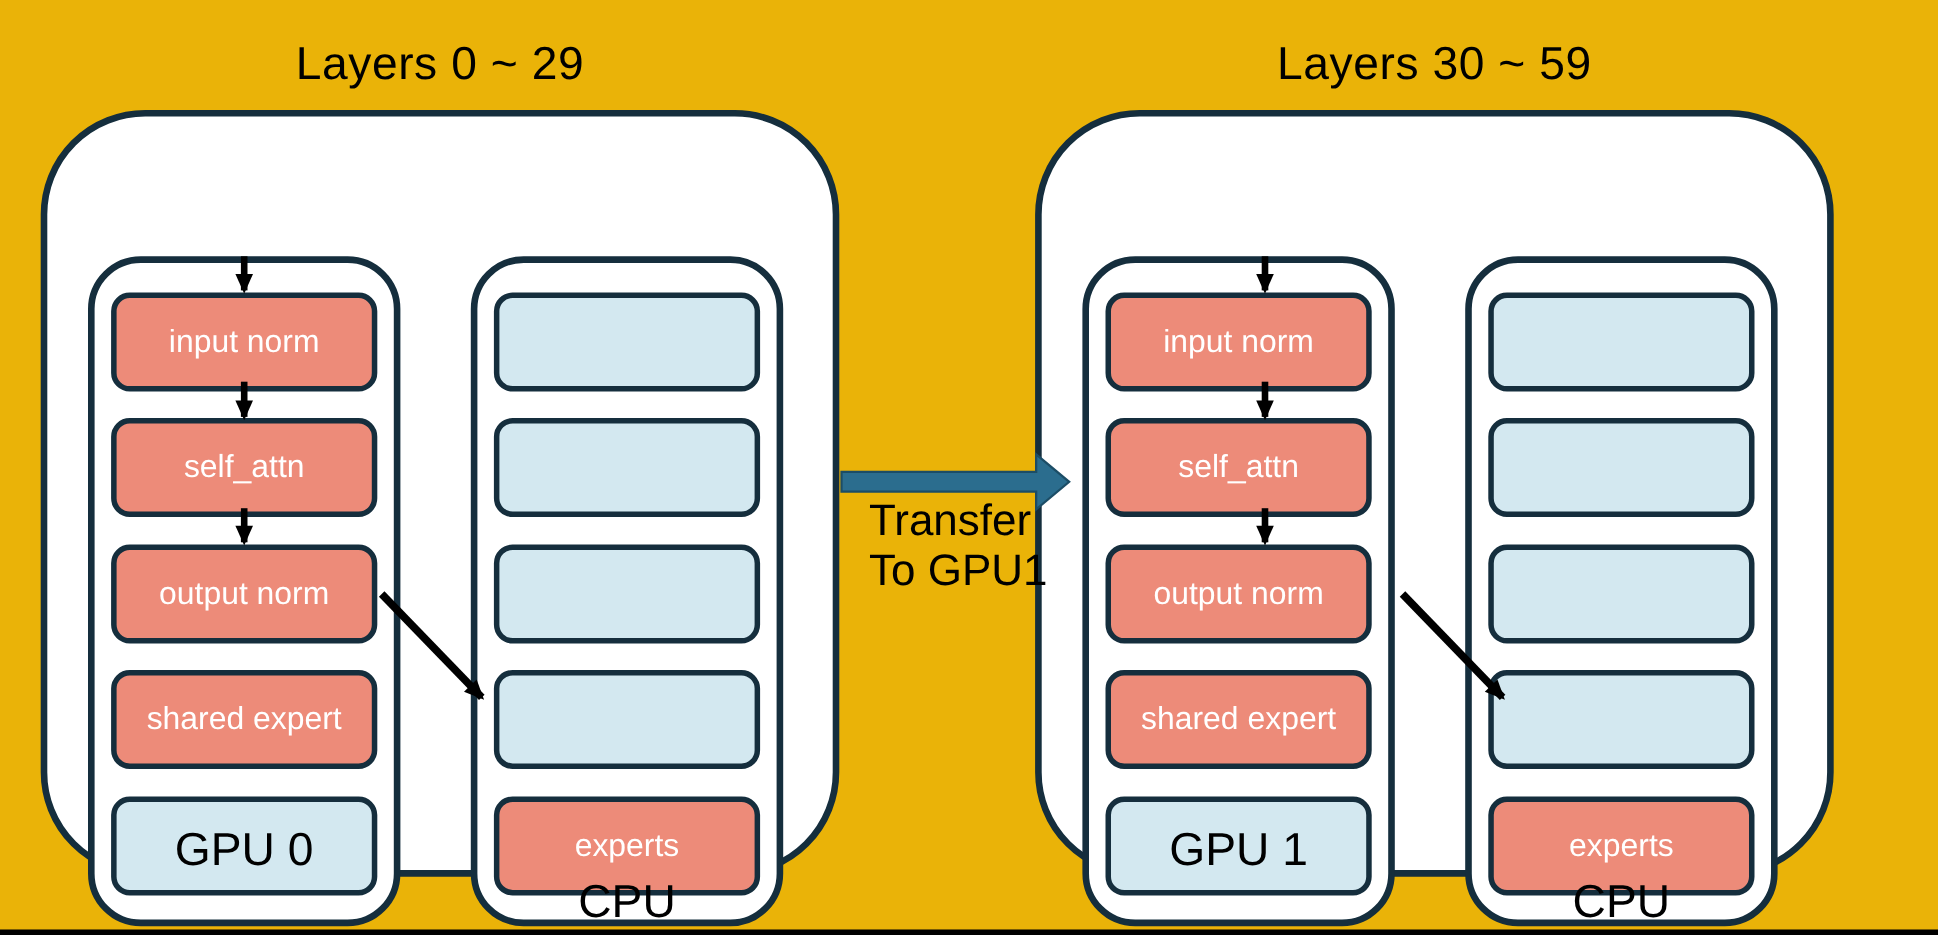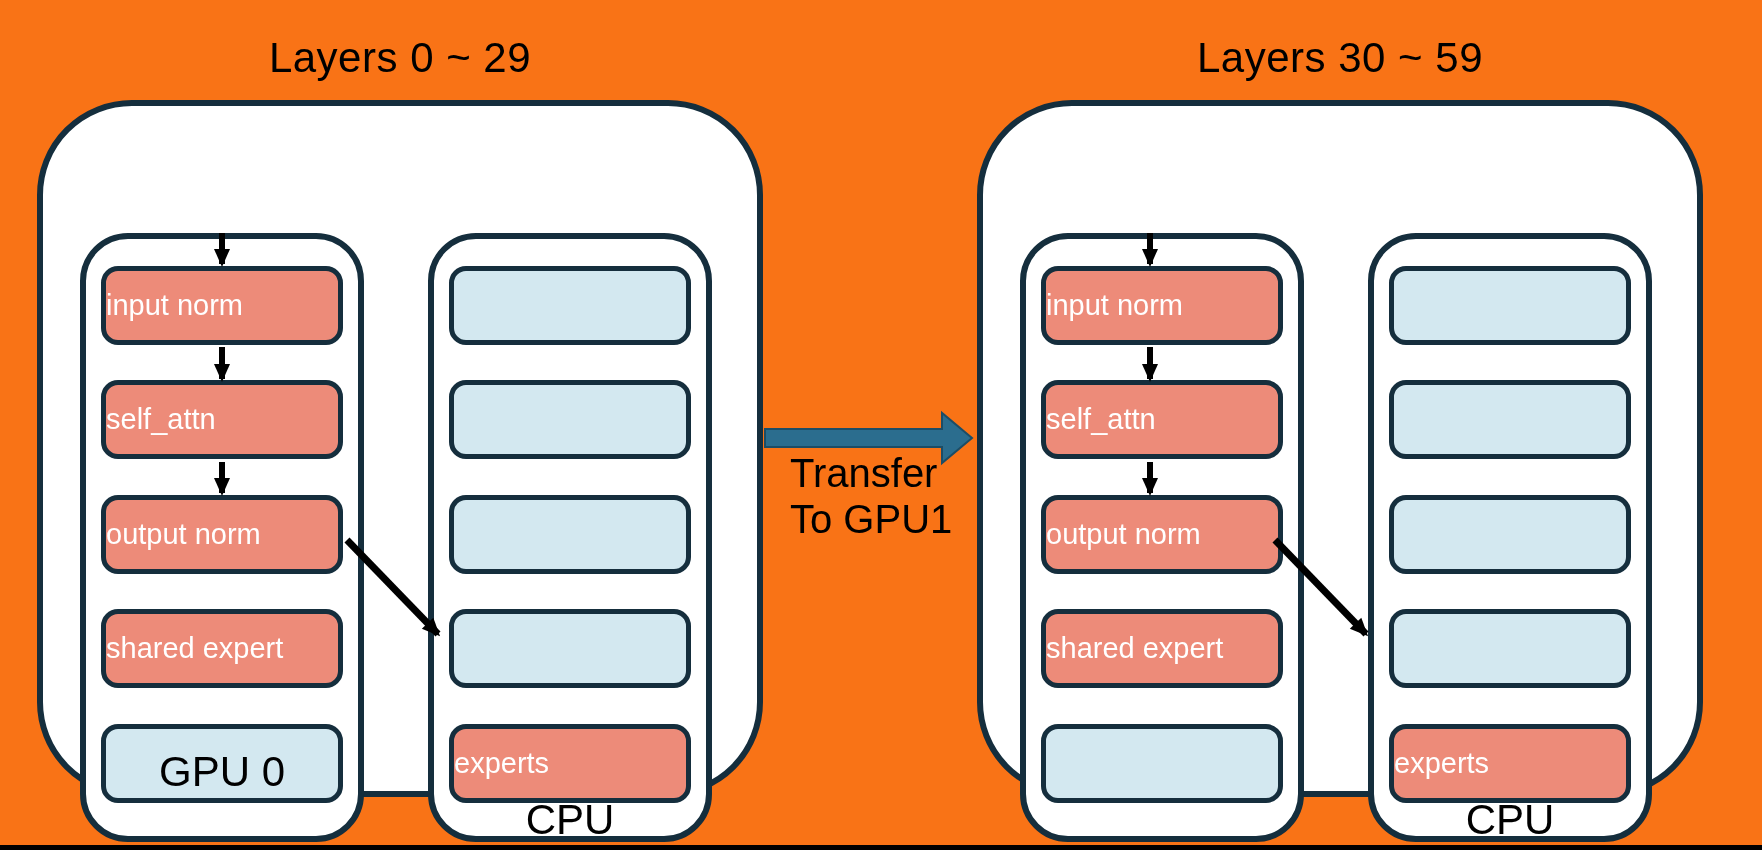--- a/index.html
+++ b/index.html
@@ -1,40 +1,40 @@
 <!DOCTYPE html>
 <html style="--border: #152E3D; --salmon: #ED8B79; --light-blue: #D3E8F0; --transfer-arrow: #2B6D8E; --text-dark: #000000; --box-text: #FFFFFF; --bottom-bar: #000000;"><head>
 <meta charset="utf-8">
 <style>
   html,body{margin:0;padding:0;background:#fff;}
   #canvas{
-    position:relative;width:1762px;height:850px;background:#f97316;overflow:hidden;
+    position:relative;width:1762px;height:850px;background:#eab308;overflow:hidden;
     font-family:"Liberation Sans", sans-serif;
   }
   .group{position:absolute;top:0;width:726px;height:850px;}
   .g-title{
     position:absolute;top:34px;left:0;width:726px;text-align:center;
     font-size:42px;color:var(--text-dark,#000);letter-spacing:0.5px;
   }
   .outer{
     position:absolute;top:100px;left:0;width:726px;height:697px;
     border:6px solid var(--border,#152E3D);border-radius:95px;box-sizing:border-box;
     background:#fff;
   }
   .col{
     position:absolute;top:127px;width:284px;height:609px;
     border:6px solid var(--border,#152E3D);border-radius:48px;box-sizing:border-box;
     background:#fff;
   }
   .col.gpu{left:43px;}
   .col.cpu{left:391px;padding-left:32px;}
   .box{
-    position:absolute;left:15px;width:242px;height:79px;
+    position:absolute;left:15px;width:242px;height:90px;
     border:5px solid var(--border,#152E3D);border-radius:17px;box-sizing:border-box;
-    display:flex;align-items:center;justify-content:flex-start;
+    display:flex;align-items:center;justify-content:center;
     font-size:29px;color:var(--box-text,#fff);
   }
   .box.r0{top:27px}.box.r1{top:141px}.box.r2{top:256px}.box.r3{top:370px}.box.r4{top:485px}
   .box.salmon{background:var(--salmon,#ED8B79);}
   .box.blue{background:var(--light-blue,#D3E8F0);}
   .col-label{
     position:absolute;top:748px;width:284px;text-align:center;
     font-size:42px;color:var(--text-dark,#000);
   }
   .col-label.gpu{left:43px;text-align:center;}
@@ -89,21 +89,21 @@
           </div>
         <div class="box salmon r4">
             <span>experts</span>
           </div>
       </div>
     </div>
     <div class="col-label gpu">GPU 0</div>
     <div class="col-label cpu">CPU</div>
   </div>
 
-  <div class="group" style="left:977px">
+  <div class="group" style="left:941px">
     <div class="g-title">Layers 30 ~ 59</div>
     <div class="outer">
       <div class="col gpu" style="left:37px">
         <div class="box salmon r0">
             <span>input norm</span>
           </div>
         <div class="box salmon r1">
             <span>self_attn</span>
           </div>
         <div class="box salmon r2">
@@ -127,20 +127,21 @@
             <span></span>
           </div>
         <div class="box blue r3">
             <span></span>
           </div>
         <div class="box salmon r4">
             <span>experts</span>
           </div>
       </div>
     </div>
+    <div class="col-label gpu">GPU 1</div>
     <div class="col-label cpu">CPU</div>
   </div>
 
   <svg id="connector-layer" width="1762" height="850" viewBox="0 0 1762 850">
     <defs>
       <marker id="ah" markerUnits="userSpaceOnUse" markerWidth="24" markerHeight="24" refX="18" refY="12" orient="auto">
         <path d="M3,4 L21,12 L3,20 Z" fill="#000"></path>
       </marker>
     </defs>
 

